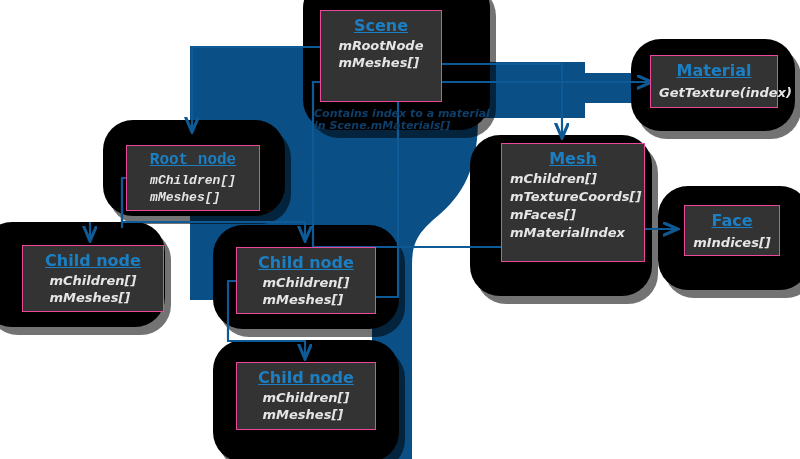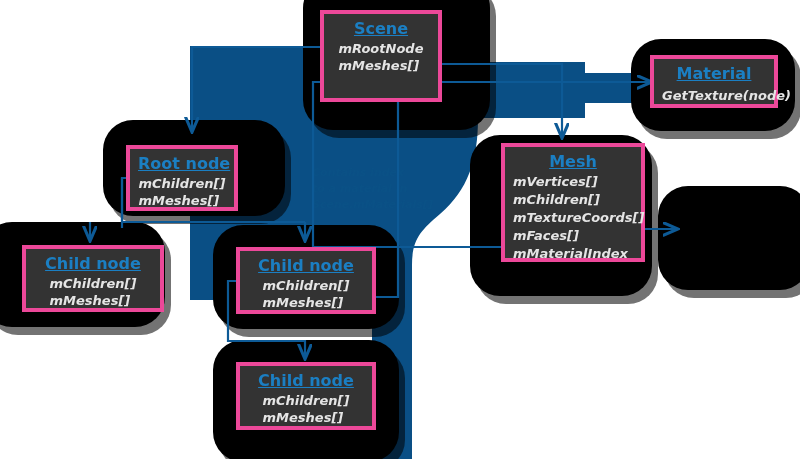--- a/index.html
+++ b/index.html
@@ -17,21 +17,21 @@
   #box-layer{z-index:4;}
 
   
   .pod{
     position:absolute;background:#000000;border-radius:30px;
     box-shadow:6px 8px 0 rgba(0,0,0,0.55);
   }
 
   
   .card{
-    position:absolute;background:#333333;border:4px solid #ec4899;
+    position:absolute;background:#333333;border:1px solid #ec4899;
     box-sizing:border-box;text-align:center;
     padding:4px 8px 6px 8px;
   }
   .card .title{
     color:#1b7fc3;font-weight:bold;font-size:16px;line-height:19px;
     text-decoration:underline;display:inline-block;margin:1px 0 2px 0;
     white-space:nowrap;
   }
   .card .fields{text-align:left;display:inline-block;}
   .card .field{
@@ -135,43 +135,48 @@
       <div class="title">Scene</div>
       <div class="fields">
         <div class="field">mRootNode</div>
         <div class="field">mMeshes[]</div>
       </div>
     </div>
 
     <div class="card compact" style="left:650px;top:55px;width:128px;height:53px;text-decoration:underline;">
       <div class="title">Material</div>
       <div class="fields">
-        <div class="field">GetTexture(node)</div>
-      </div>
-    </div>
-
-    <div class="card" style="left:126px;top:145px;width:112px;height:66px;">
+        <div class="field">GetTexture(index)</div>
+      </div>
+    </div>
+
+    <div class="card" style="left:126px;top:145px;width:134px;height:66px;font-family:Liberation Mono, monospace;">
       <div class="title">Root node</div>
       <div class="fields">
         <div class="field">mChildren[]</div>
         <div class="field">mMeshes[]</div>
       </div>
     </div>
 
     <div class="card mesh" style="left:501px;top:143px;width:144px;height:119px;">
       <div class="title">Mesh</div>
       <div class="fields">
-        <div class="field">mVertices[]</div>
         <div class="field">mChildren[]</div>
         <div class="field">mTextureCoords[]</div>
         <div class="field">mFaces[]</div>
         <div class="field">mMaterialIndex</div>
       </div>
     </div>
 
+    <div class="card compact" style="left:684px;top:205px;width:96px;height:51px;">
+      <div class="title">Face</div>
+      <div class="fields">
+        <div class="field">mIndices[]</div>
+      </div>
+    </div>
 
     <div class="card" style="left:22px;top:245px;width:142px;height:67px;">
       <div class="title">Child node</div>
       <div class="fields">
         <div class="field">mChildren[]</div>
         <div class="field">mMeshes[]</div>
       </div>
     </div>
 
     <div class="card" style="left:236px;top:247px;width:140px;height:67px;">
@@ -184,20 +189,24 @@
 
     <div class="card" style="left:236px;top:362px;width:140px;height:68px;">
       <div class="title">Child node</div>
       <div class="fields">
         <div class="field">mChildren[]</div>
         <div class="field">mMeshes[]</div>
       </div>
     </div>
   </div>
 
+  <div class="note" style="left:314px;top:108px;">
+    <div>Contains index to a material</div>
+    <div>in Scene.mMaterials[]</div>
+  </div>
 
   <div class="note ghost" style="left:312px;top:165px;line-height:16px;">
     <div>Contains index</div>
     <div>to a material in</div>
     <div>Scene.mMaterials[]</div>
   </div>
 
 </div>
 
 </body></html>

